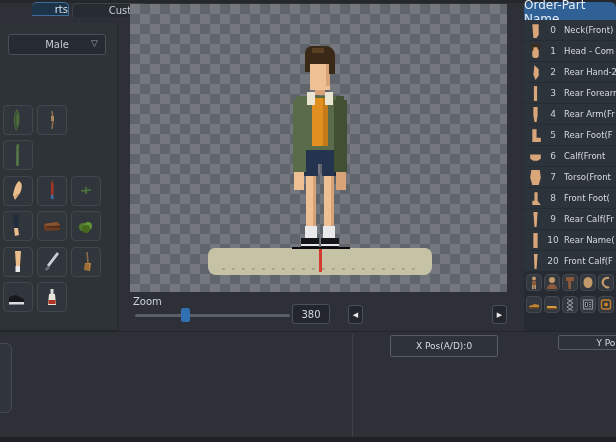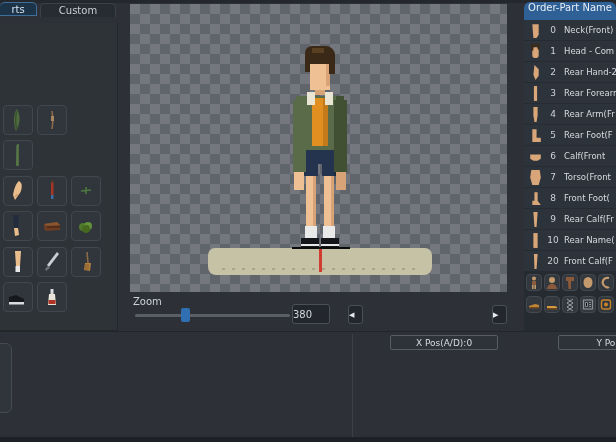--- a/index.html
+++ b/index.html
@@ -6,22 +6,22 @@
   html,body { background:#2d3137; }
   #app {
     position:relative; width:616px; height:442px; overflow:hidden;
     background:#2d3137; font-family:"DejaVu Sans","Liberation Sans",sans-serif;
     color:#d3d8de;
   }
   .abs { position:absolute; }
 
   
   #topstrip { left:0; top:0; width:616px; height:3px; background:#24282c; }
-  .tab { height:14px; display:flex; align-items:center; justify-content:center;
-         font-size:10px; border-radius:5px 5px 0 0; }
+  .tab { height:14px; display:flex; align-items:center; justify-content:flex-end;
+         font-size:10px; border-radius:5px 5px 0 0;margin-left:32px; }
   #tab-parts { left:0; top:2px; width:37px; background:#1d3347;
                border:1px solid #3f6e9b; border-left:none; color:#d5e2ee; }
   #tab-custom { left:40px; top:3px; width:76px; background:#272c32;
                 border:1px solid #3c4147; border-bottom:none; color:#c9ced4; }
 
   
   #left-panel { left:0; top:23px; width:118px; height:308px;
                 background:#2e3338; border-right:1px solid #24282d;
                 border-bottom:1px solid #24282d; }
   #gender-dd { left:8px; top:34px; width:98px; height:21px; background:#262b31;
@@ -58,30 +58,30 @@
   .sock { background:#e9e9e9; }
   .shoe { background:linear-gradient(#15161a 0 55%,#e6e6e6 55% 75%,#15161a 75%); }
   #baseline { background:#0b0b0b; }
   #redline { background:#d23b2f; }
 
   
   .label { font-size:10px; color:#cdd2d8; }
   #zoom-track { left:135px; top:314px; width:155px; height:3px; background:#5a5f66; border-radius:2px; }
   #zoom-handle { left:181px; top:308px; width:9px; height:14px; background:#2f6fb2; border-radius:2px; }
   .bar-box { background:#23272d; border:1px solid #4a505a; border-radius:3px;
-             display:flex; align-items:center; justify-content:flex-start;
+             display:flex; align-items:center; justify-content:center;
              font-size:10px; color:#d2d7dd; }
   .arrow-btn { font-size:7px; color:#e6e9ed; }
 
   
   #order-panel { left:524px; top:2px; width:92px; height:330px; background:#262b31;
                  border-radius:6px 6px 0 0; }
   #order-header { left:524px; top:2px; width:92px; height:20px; background:#2f6096;
-                  border-radius:6px 6px 0 0; display:flex; align-items:flex-start;
-                  justify-content:center; font-size:10px; color:#e8eef5; }
+                  border-radius:6px 6px 0 0; display:flex; align-items:center;
+                  justify-content:center; font-size:12px; color:#e8eef5; }
   .orow { position:absolute; left:524px; width:92px; height:21px; background:#2d333b;
           border-bottom:1px solid #272c33; display:flex; align-items:center; }
   .orow .thumb { width:13px; height:17px; margin-left:5px; flex:0 0 auto; }
   .orow .num { width:22px; text-align:center; font-size:9px; color:#ccd1d7; flex:0 0 auto; }
   .orow .pname { font-size:8.5px; color:#d6dbdf; white-space:nowrap; overflow:hidden; }
 
   .tool-btn { position:absolute; width:16px; height:17px; background:#33383f;
               border:1px solid #44494f; border-radius:4px; display:flex;
               align-items:center; justify-content:center; }
 
@@ -102,20 +102,24 @@
   <div class="abs" id="topstrip"></div>
 
   <div class="abs tab" id="tab-parts">
     <span>rts</span>
   </div>
   <div class="abs tab" id="tab-custom">
     <span>Custom</span>
   </div>
 
   <div class="abs" id="left-panel"></div>
+  <div class="abs" id="gender-dd">
+    <span>Male</span>
+    <span class="caret">▽</span>
+  </div>
 
   <div class="cell" style="left:3px;top:105px;">
     <svg width="22" height="24" viewBox="0 0 22 24">
         <path d="M10 1 C6 6 6 16 9 23 C13 17 14 7 10 1Z" fill="#4e6b3e"></path>
         <path d="M10 3 C8 8 8 16 10 21" stroke="#3a5230" stroke-width="1.5" fill="none"></path>
       </svg>
   </div>
   <div class="cell" style="left:37px;top:105px;">
     <svg width="22" height="24" viewBox="0 0 22 24">
         <path d="M11 3 L12 12 L11 21" stroke="#8a6a48" stroke-width="1.6" fill="none"></path>
@@ -409,20 +413,20 @@
   <div class="tool-btn" style="left:598px;top:296px;">
     <svg width="12" height="13" viewBox="0 0 12 13">
         <rect x="1.5" y="2" width="9" height="9" rx="2" fill="none" stroke="#c9832a" stroke-width="1.4"></rect>
         <circle cx="6" cy="6.5" r="2" fill="#c9832a"></circle>
       </svg>
   </div>
 
   <div class="abs" id="bottom-divider"></div>
   <div class="abs" id="bl-panel"></div>
   <div class="abs" id="v-divider"></div>
-  <div class="abs pos-btn" style="left:390px;top:335px;width:108px;height:15px;justify-content:center;">
+  <div class="abs pos-btn" style="left:390px;top:335px;width:108px;height:22px;justify-content:center;">
     <span>X Pos(A/D):0</span>
   </div>
   <div class="abs pos-btn" style="left:558px;top:335px;width:104px;height:15px;">
     <span>Y Pos(</span>
   </div>
   <div class="abs" id="bottom-strip"></div>
 </div>
 
 </body></html>

